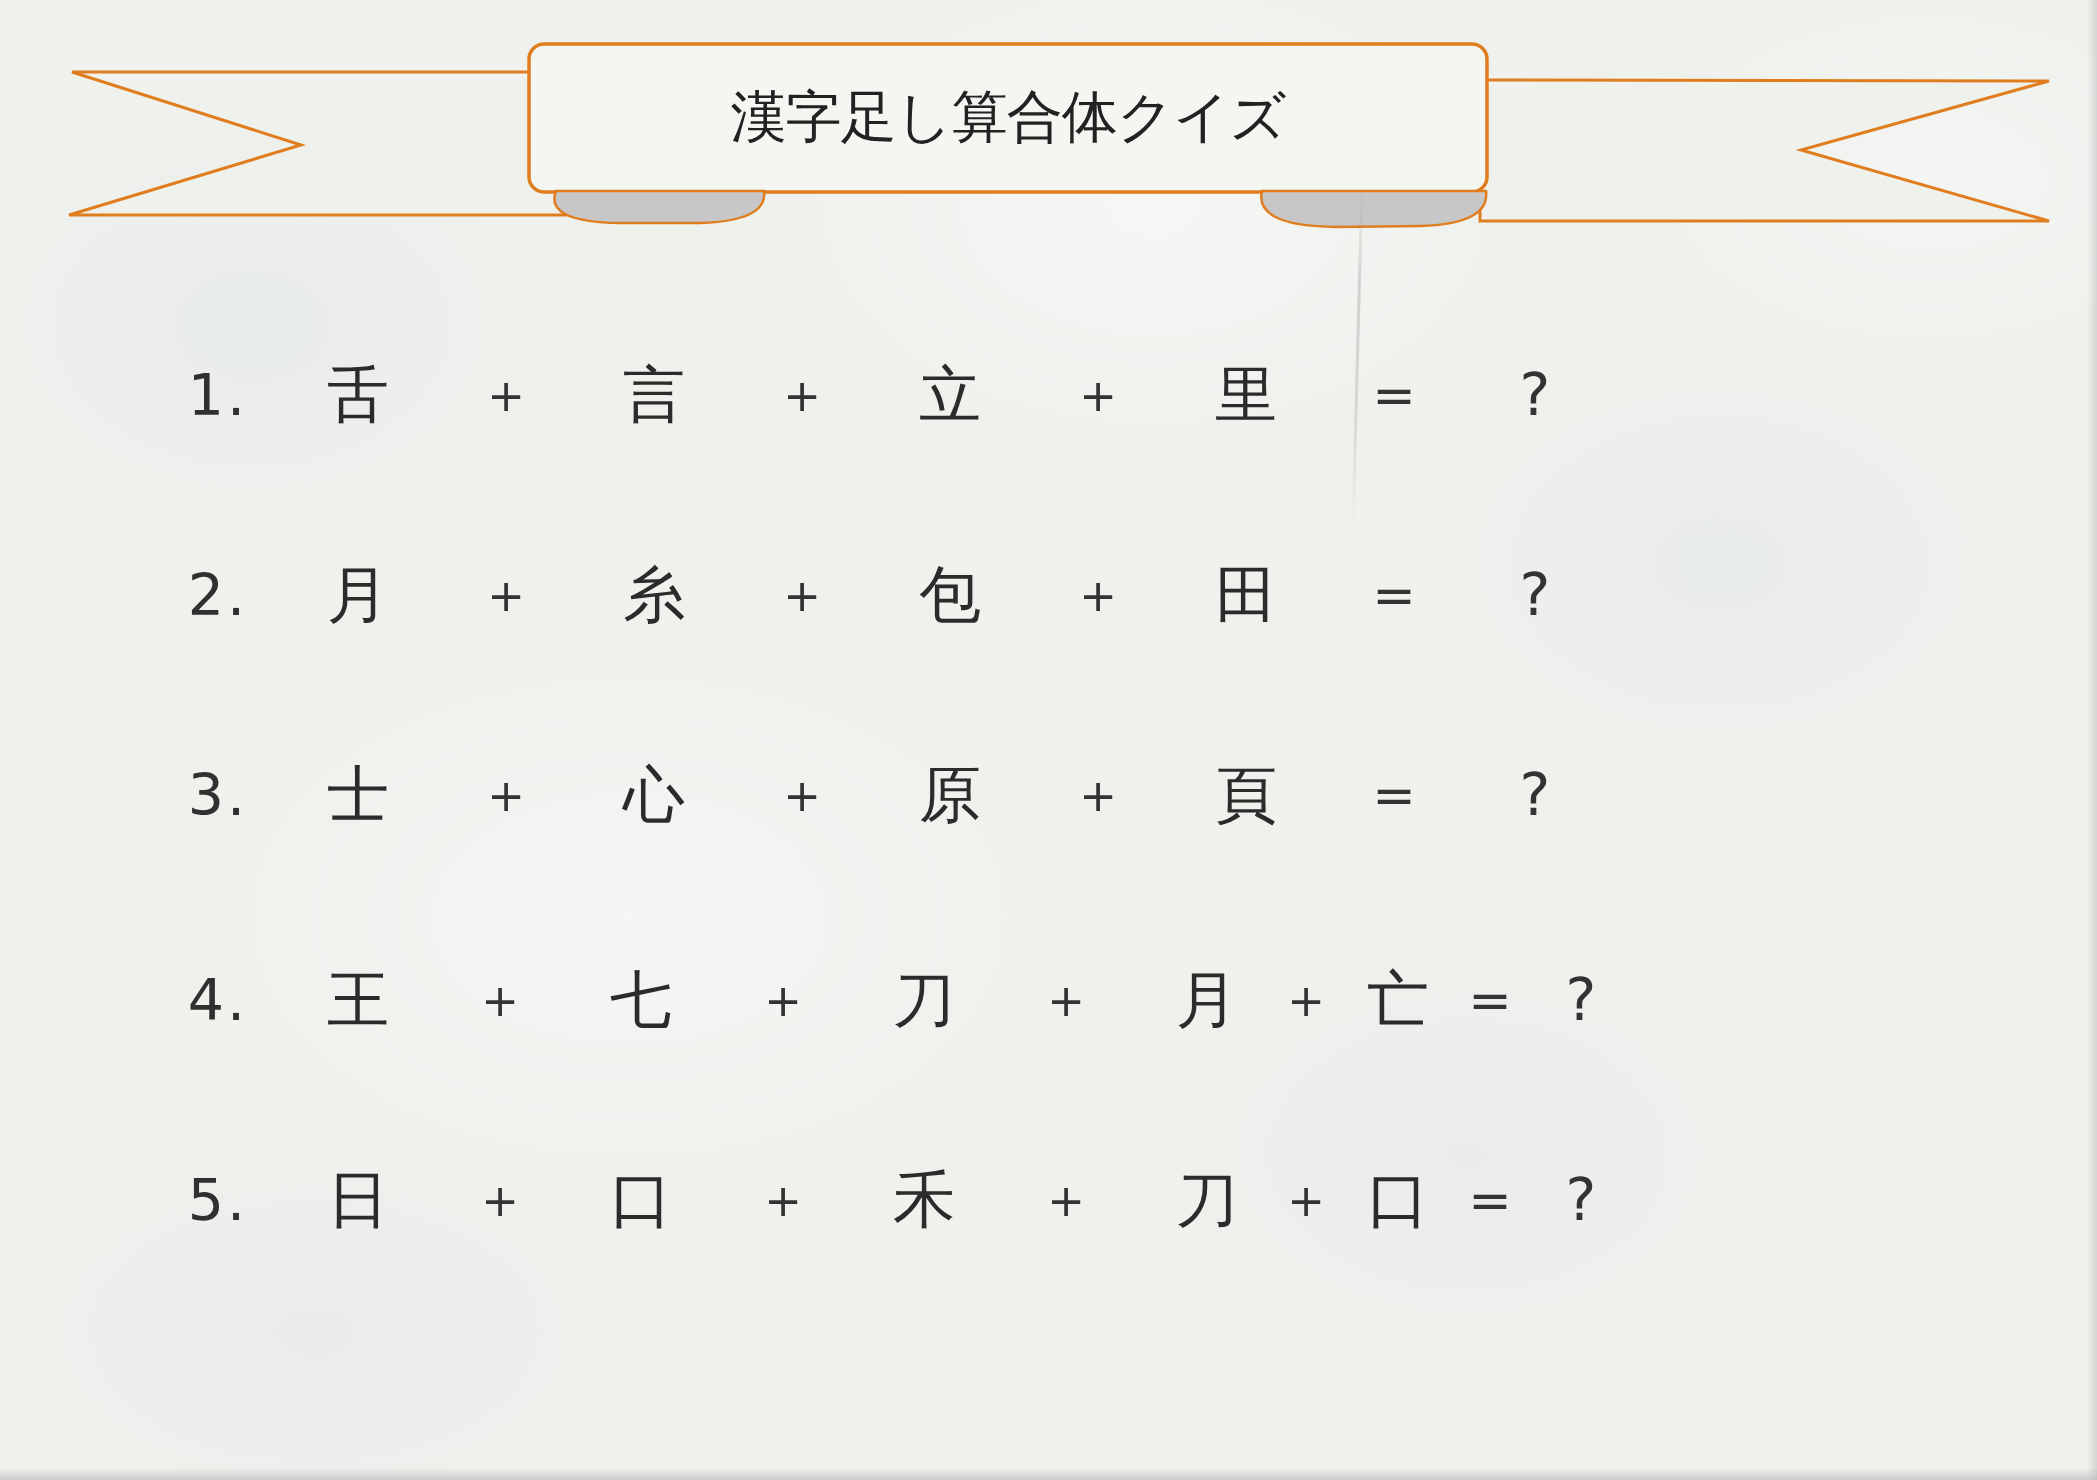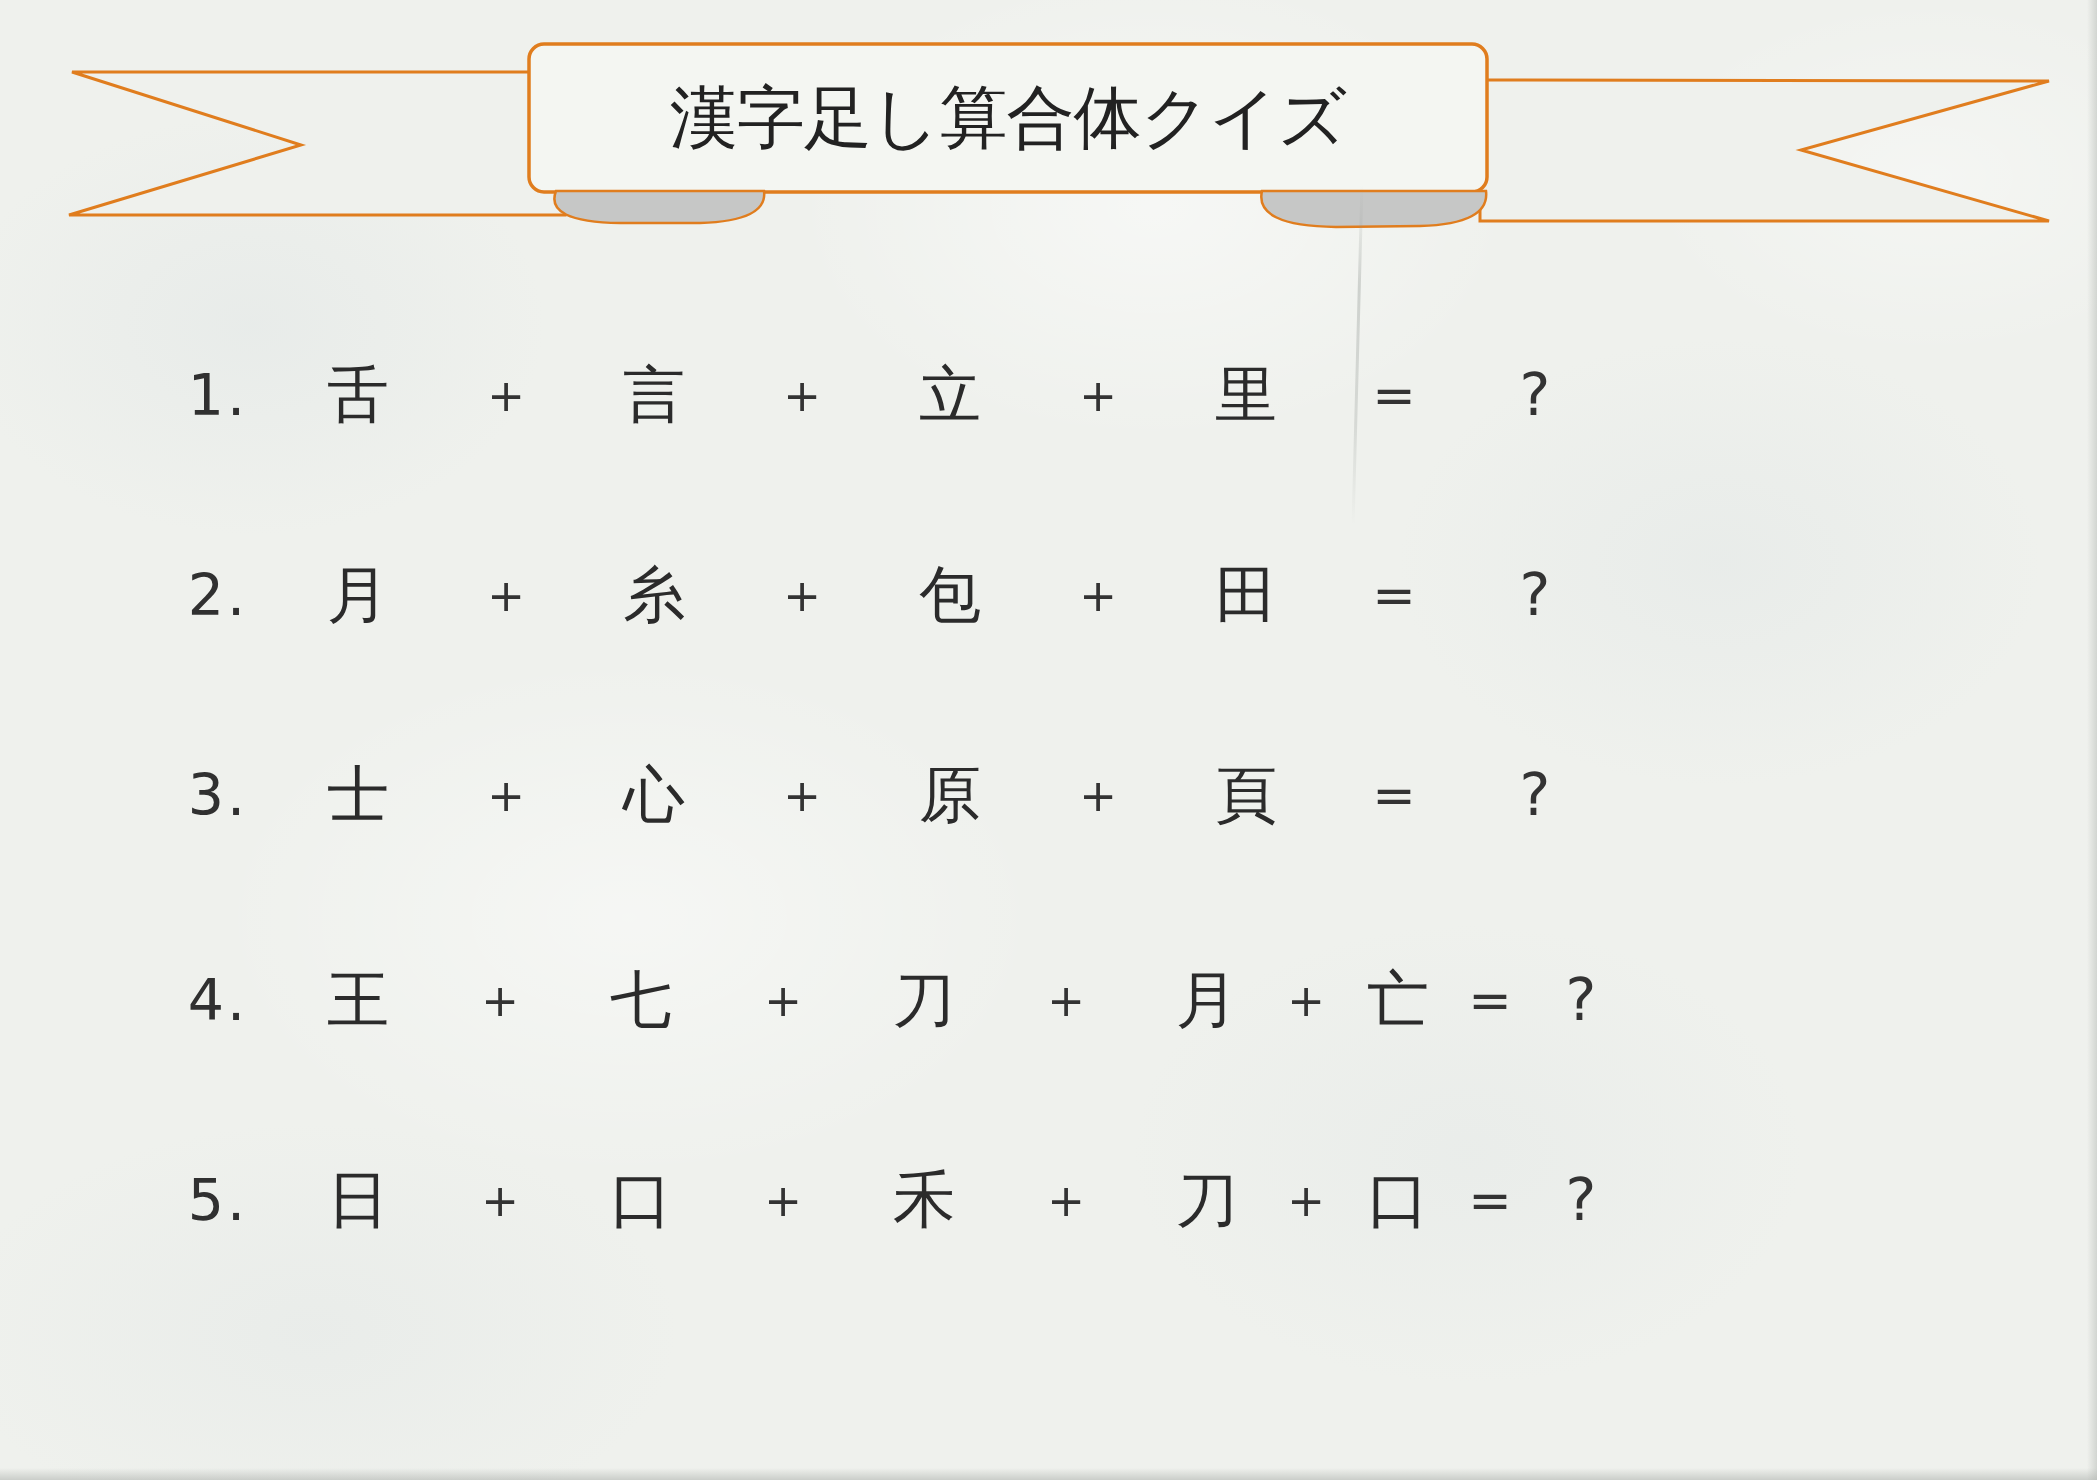--- a/index.html
+++ b/index.html
@@ -24,21 +24,21 @@
       radial-gradient(ellipse 420px 260px at 92% 12%, rgba(255,255,255,.35), transparent 70%);
   }
   .ribbon-svg{position:absolute;left:0;top:0;z-index:1;}
   .ribbon-svg path, .ribbon-svg rect{stroke:var(--ribbon);}
   .tail{fill:var(--paper);stroke-width:3;stroke-linejoin:miter;}
   .panel{fill:var(--panel);stroke-width:3.5;}
   .fold{fill:var(--fold);stroke-width:2.5;}
   .title{
     position:absolute;left:529px;top:44px;width:958px;height:148px;z-index:2;
     display:flex;align-items:center;justify-content:center;
-    font-size:68px;letter-spacing:-1px;color:#222;white-space:nowrap;
+    font-size:56px;letter-spacing:-1px;color:#222;white-space:nowrap;
   }
   .rows{position:absolute;left:0;top:0;width:100%;height:100%;z-index:2;}
   .row{position:absolute;left:0;width:100%;height:0;}
   .it{
     position:absolute;transform:translate(-50%,-50%);
     color:var(--ink);white-space:nowrap;line-height:1;
   }
   .num{font-size:57px;letter-spacing:3px;color:#303030;}
   .kanji{font-size:62px;}
   .plus{font-size:45px;color:#333;}

